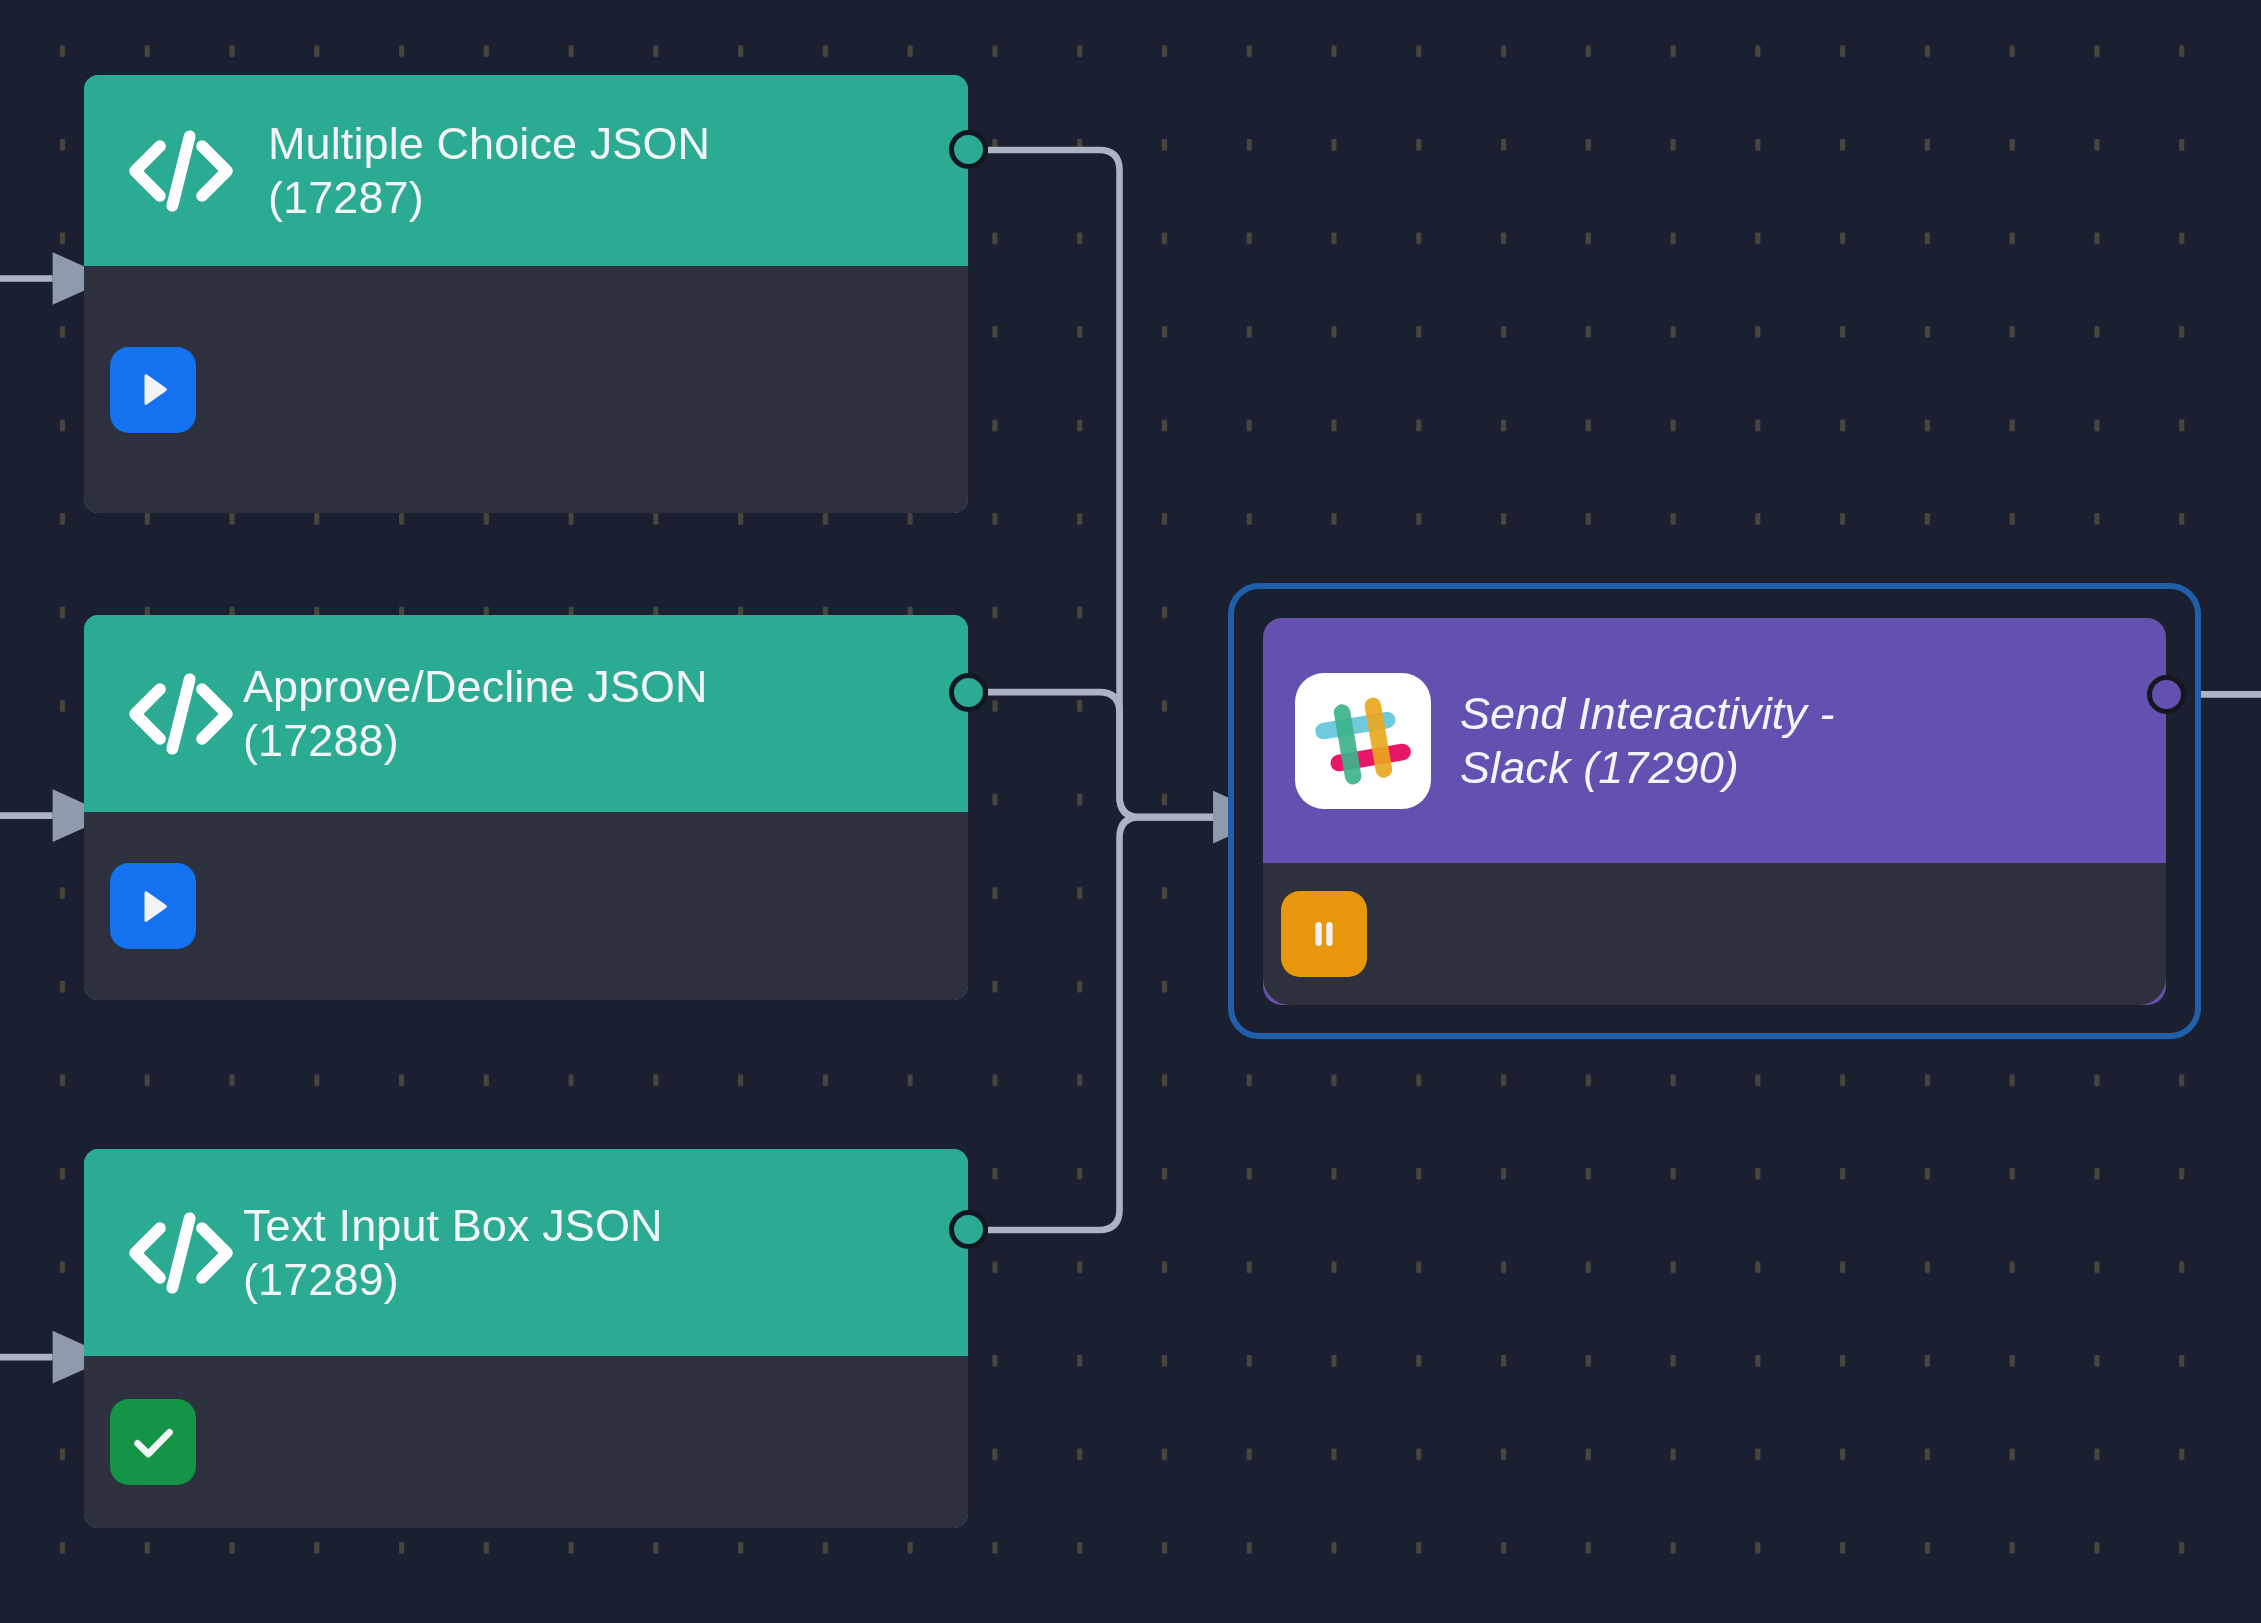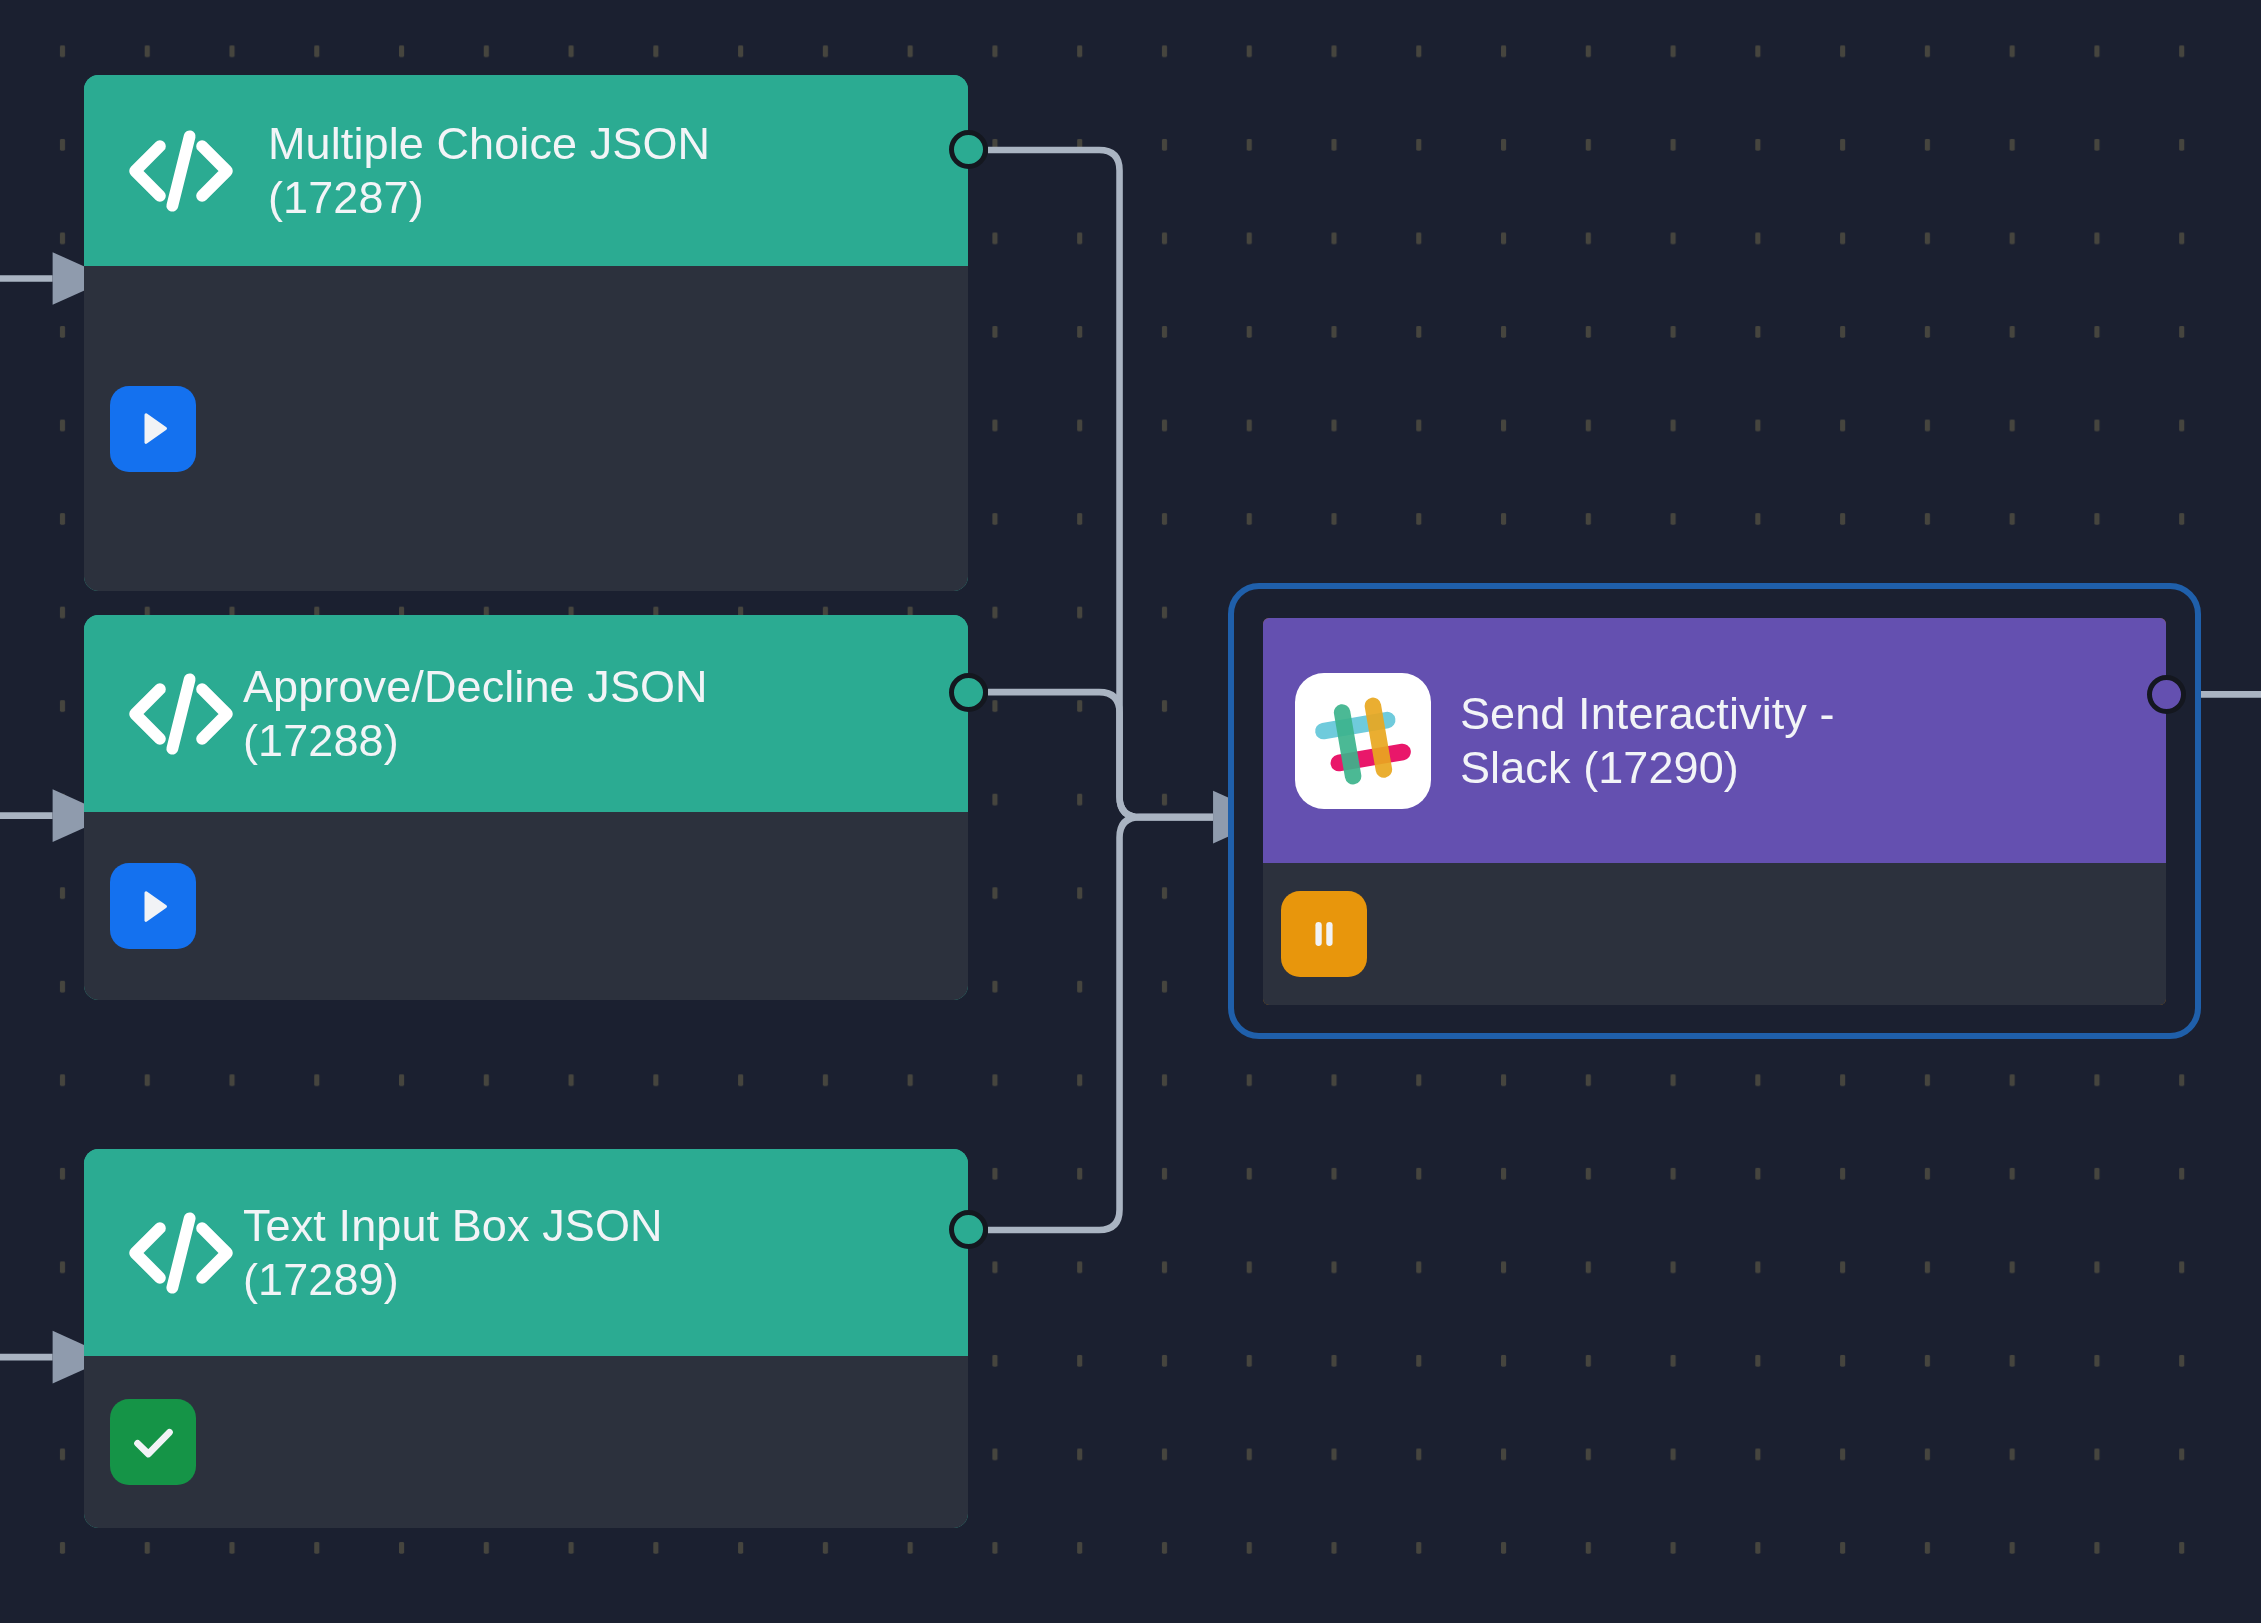--- a/index.html
+++ b/index.html
@@ -77,21 +77,21 @@
     box-sizing: border-box;
   }
 
   
   .node.teal { background: #2bab92; padding: 5.8px; }
   .node.teal .node-inner { background: #2bab92; border-radius: 14.6px; }
   .node.teal .node-header { background: #2bab92; }
 
   
   .node.purple { background: #6450b0; padding: 7.3px; }
-  .node.purple .node-inner { background: #a16207; border-radius: 6px; }
+  .node.purple .node-inner { background: #a16207; border-radius: 27px; font-style: italic; }
   .node.purple .node-header { background: #6450b0; }
 
   
   .sel-ring {
     position: absolute;
     border: 6.6px solid #1f5faa;
     border-radius: 31px;
     background: #1b2030;
     box-sizing: border-box;
   }
@@ -173,21 +173,21 @@
     </g>
 
     <g fill="#8f9bad">
       <path d="M 72 381 L 72 345 L 152 381 L 72 417 Z"></path>
       <path d="M 72 1116 L 72 1080 L 152 1116 L 72 1152 Z"></path>
       <path d="M 72 1857 L 72 1821 L 152 1857 L 72 1893 Z"></path>
       <path d="M 1660 1118 L 1660 1082 L 1740 1118 L 1660 1154 Z"></path>
     </g>
   </svg>
 
-  <div class="node teal" style="left:84px; top:75px; width:884px; height:516px;padding-left:41px;">
+  <div class="node teal" style="left:84px; top:75px; width:884px; height:438px;padding-left:41px;">
     <div class="node-inner">
       <div class="node-header" style="height:191px; padding:0 25px 0 35px; gap:25px;">
         <svg class="code-icon" viewBox="0 0 100 100" xmlns="http://www.w3.org/2000/svg">
           <g stroke="#ffffff" stroke-width="9.5" stroke-linecap="round" stroke-linejoin="round" fill="none">
             <polyline points="33,30 13,50 33,70"></polyline>
             <polyline points="67,30 87,50 67,70"></polyline>
             <line x1="57" y1="22" x2="43" y2="78"></line>
           </g>
         </svg>
         <div class="node-title">Multiple Choice JSON

